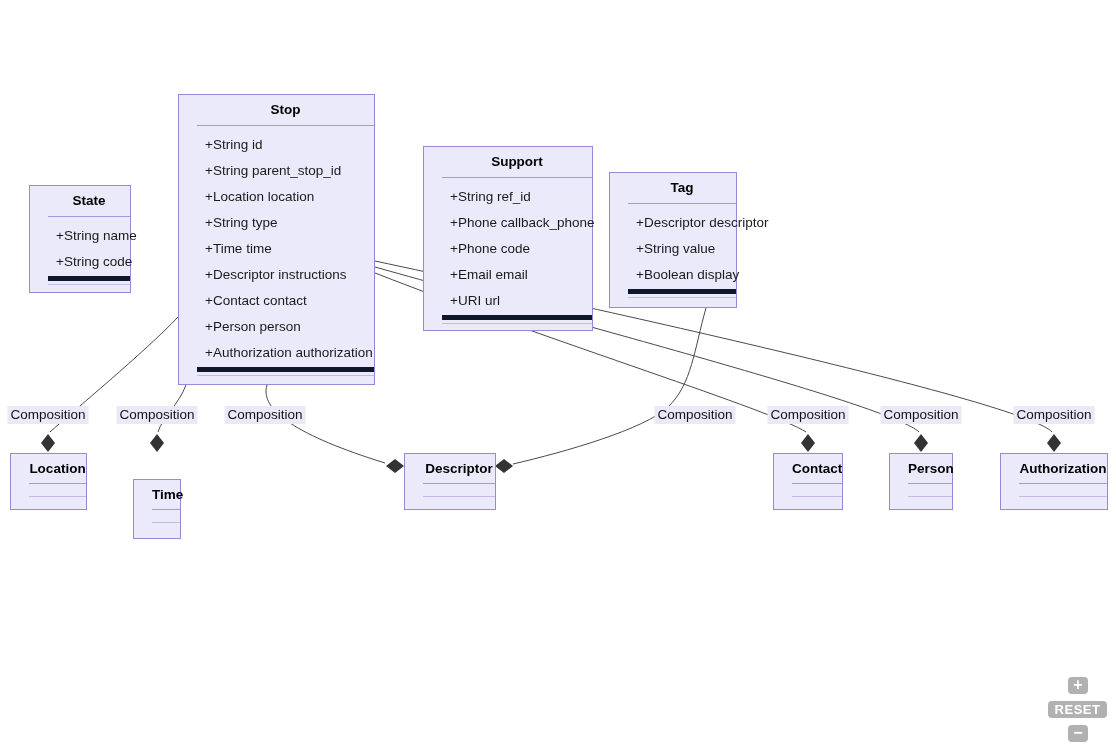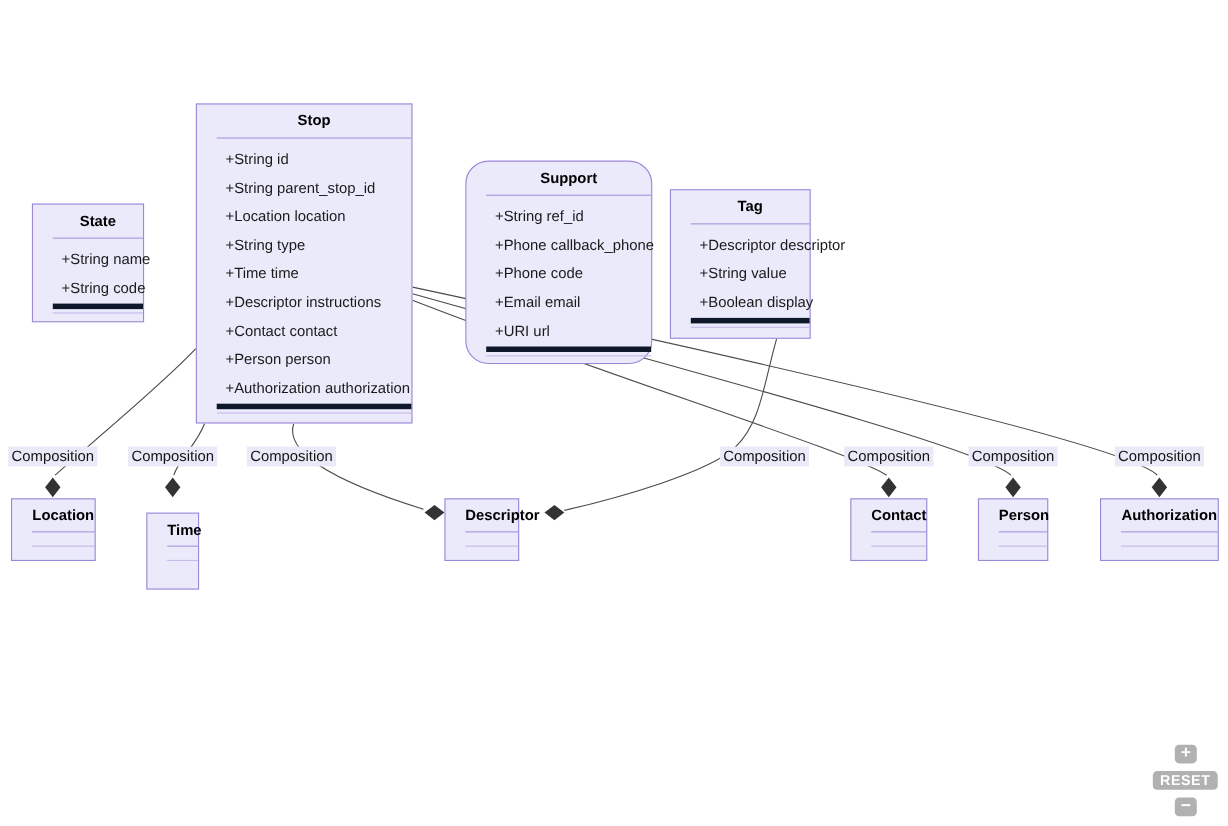--- a/index.html
+++ b/index.html
@@ -81,21 +81,21 @@
   <div class="uml" style="left:29px;top:185px;width:102px;height:108px;">
     <div class="title">State</div>
     <div class="attrs" style="height:64px;">
       <div class="attr">+String name</div>
       <div class="attr">+String code</div>
     </div>
     <div class="sliver"></div>
     <div class="foot"></div>
   </div>
 
-  <div class="uml" style="left:423px;top:146px;width:170px;height:185px;border-radius:21px;">
+  <div class="uml" style="left:423px;top:146px;width:170px;height:185px;">
     <div class="title">Support</div>
     <div class="attrs" style="height:142px;">
       <div class="attr">+String ref_id</div>
       <div class="attr">+Phone callback_phone</div>
       <div class="attr">+Phone code</div>
       <div class="attr">+Email email</div>
       <div class="attr">+URI url</div>
     </div>
     <div class="sliver"></div>
     <div class="foot"></div>
@@ -111,27 +111,27 @@
     <div class="sliver"></div>
     <div class="foot"></div>
   </div>
 
   <div class="uml small" style="left:10px;top:453px;width:77px;height:57px;">
     <div class="title">Location</div>
     <div class="row1"></div>
     <div class="foot"></div>
   </div>
 
-  <div class="uml small" style="left:133px;top:466px;width:48px;height:70px;justify-content:flex-end;">
+  <div class="uml small" style="left:133px;top:479px;width:48px;height:60px;justify-content:flex-end;">
     <div class="title">Time</div>
     <div class="row1"></div>
     <div class="foot"></div>
   </div>
 
-  <div class="uml small" style="left:404px;top:453px;width:68px;height:57px;">
+  <div class="uml small" style="left:404px;top:453px;width:92px;height:57px;">
     <div class="title">Descriptor</div>
     <div class="row1"></div>
     <div class="foot"></div>
   </div>
 
   <div class="uml small" style="left:773px;top:453px;width:70px;height:57px;">
     <div class="title">Contact</div>
     <div class="row1"></div>
     <div class="foot"></div>
   </div>

